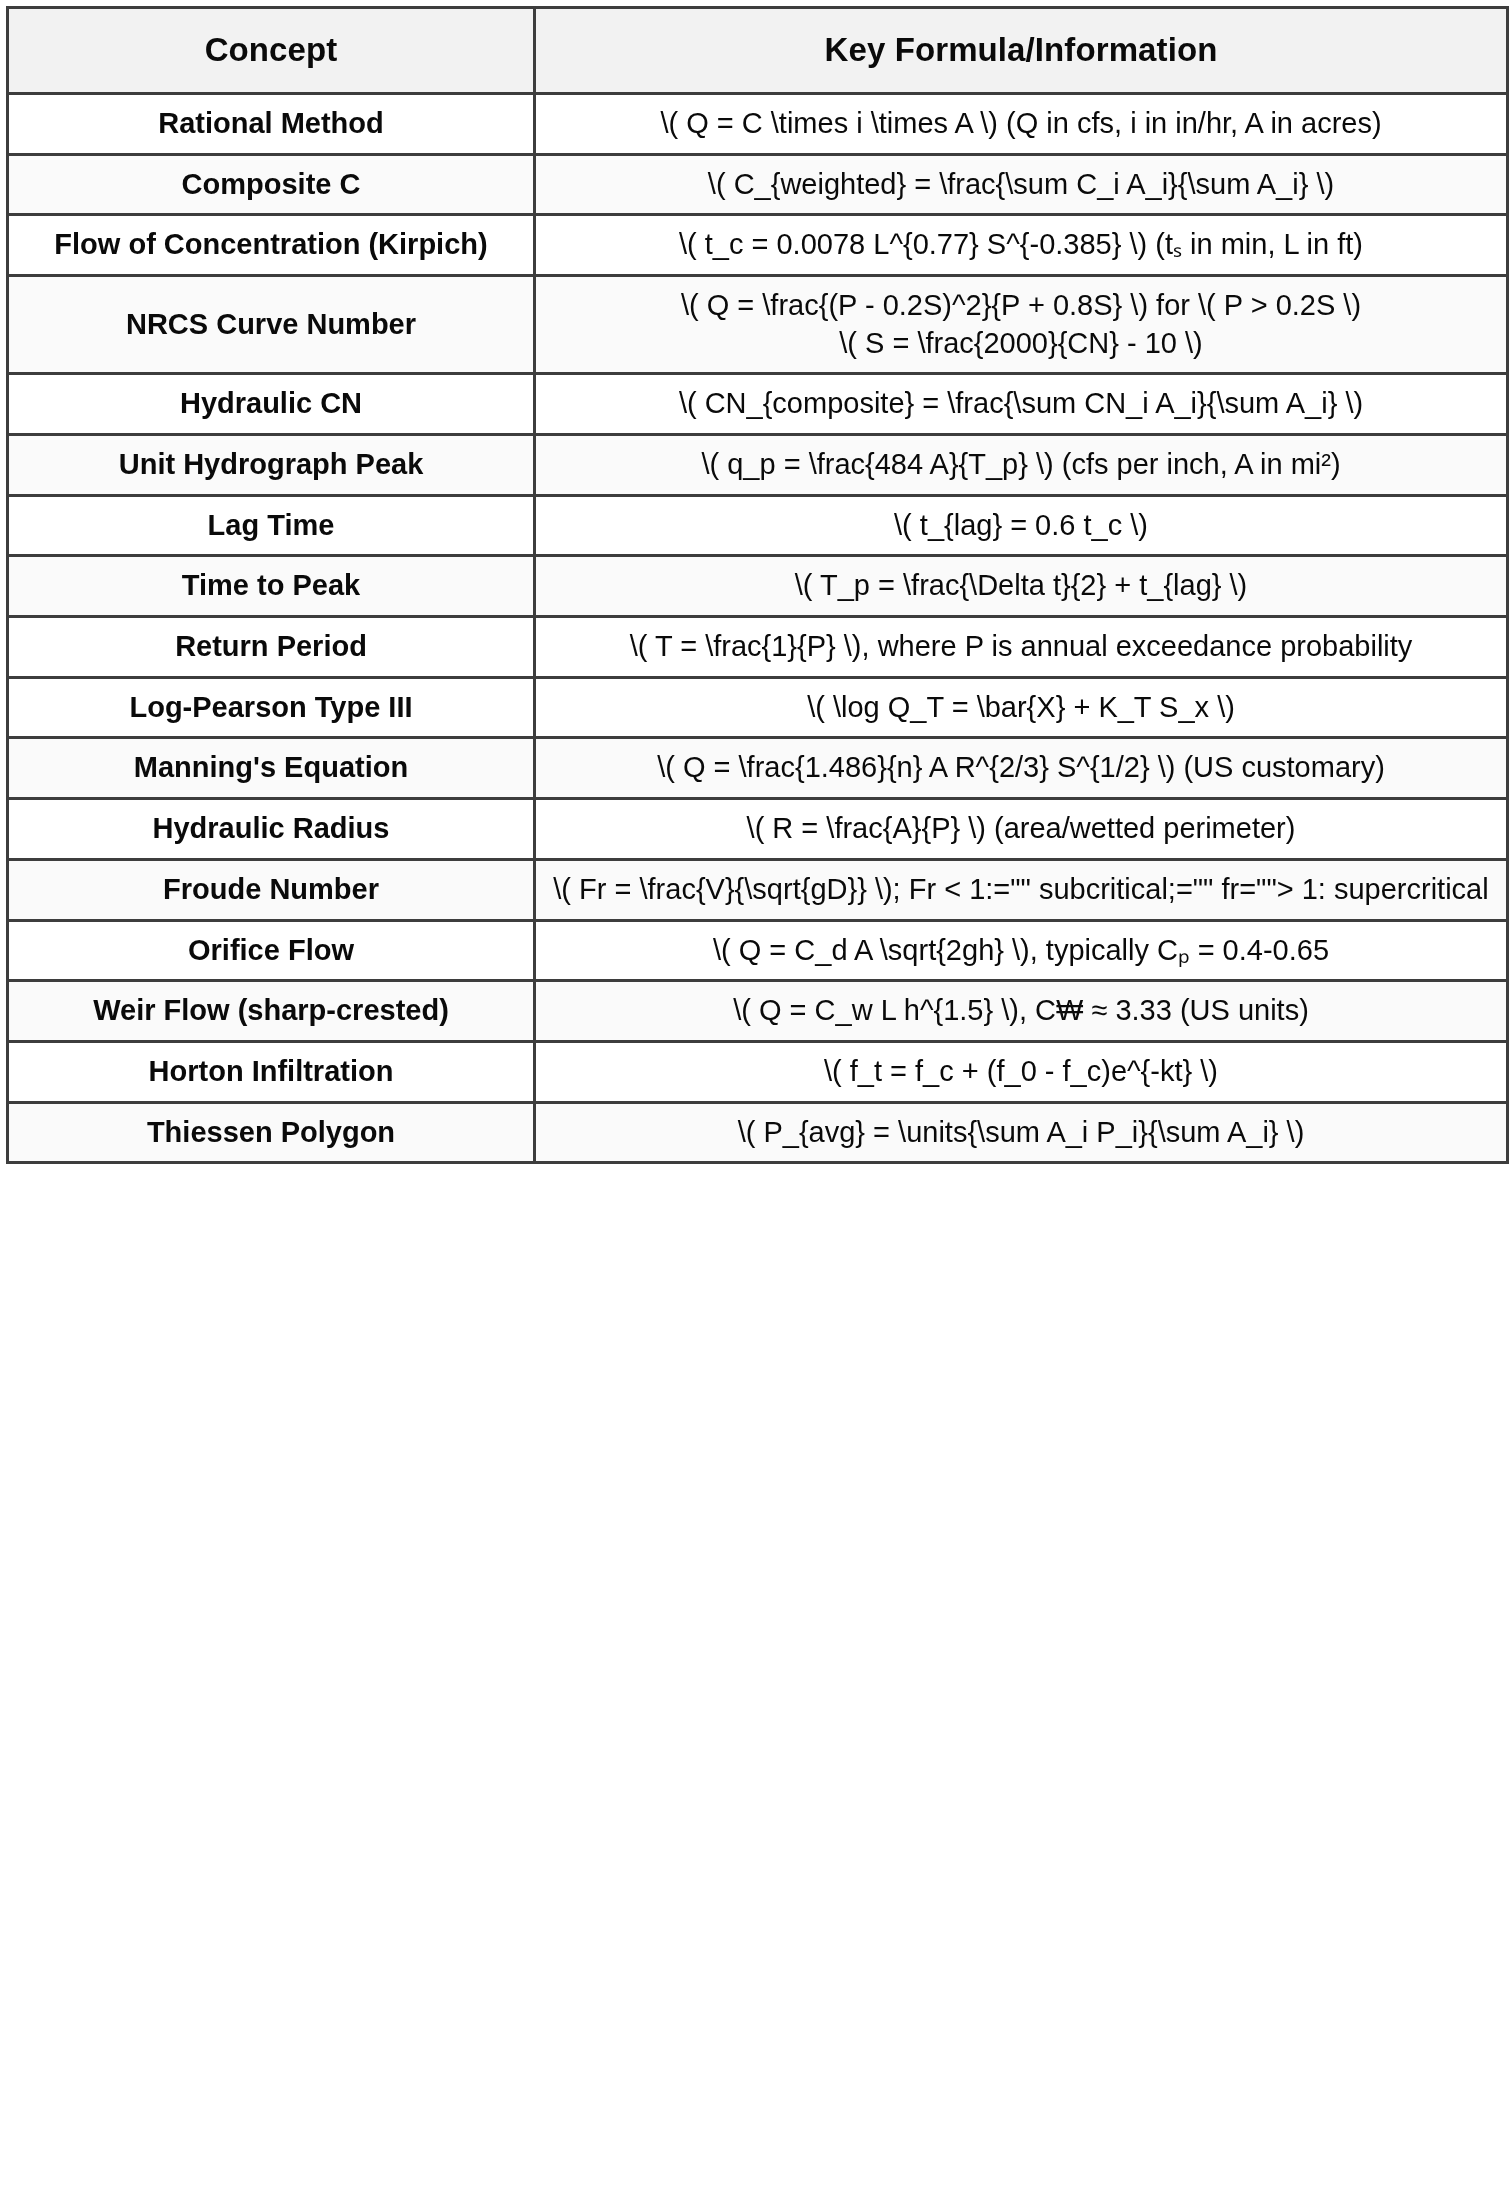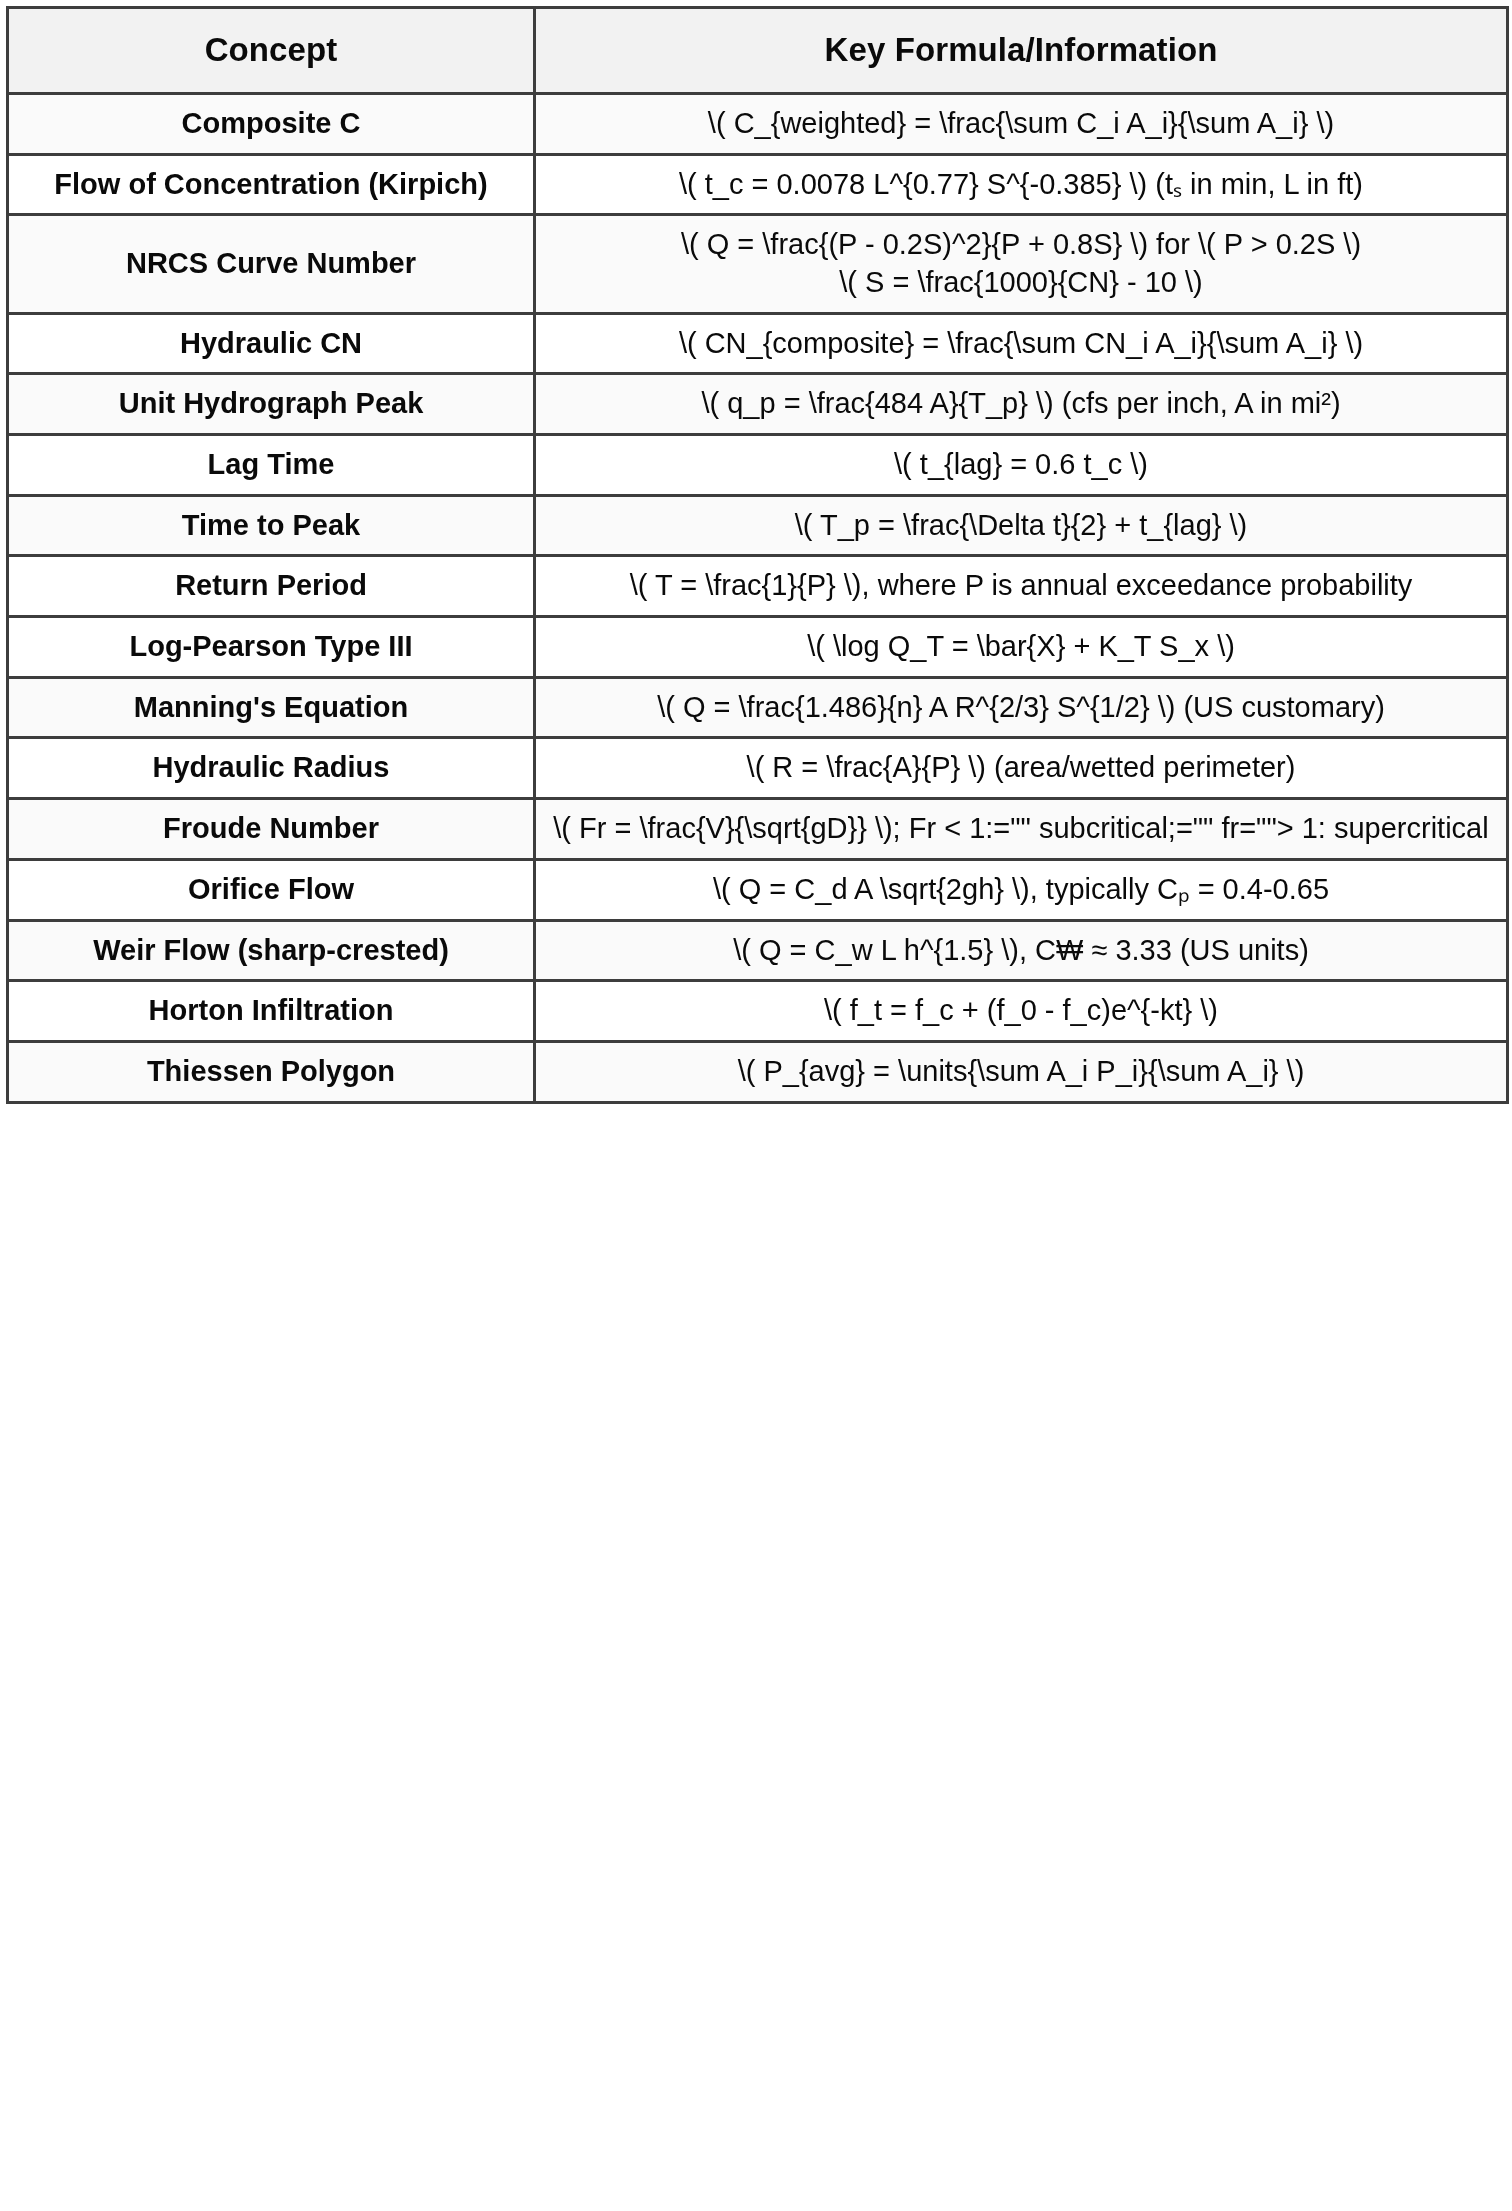--- a/index.html
+++ b/index.html
@@ -79,37 +79,43 @@
       <col class="col-concept">
       <col class="col-formula">
     </colgroup>
     <thead>
       <tr>
         <th>Concept</th>
         <th>Key Formula/Information</th>
       </tr>
     </thead>
     <tbody>
+        <tr class="row-odd">
+          <td class="concept-cell">Rational Method</td>
+          <td class="formula-cell">
+            <div>\( Q = C \times i \times A \) (Q in cfs, i in in/hr, A in acres)</div>
+          </td>
+        </tr>
         <tr class="row-even">
           <td class="concept-cell">Composite C</td>
           <td class="formula-cell">
             <div>\( C_{weighted} = \frac{\sum C_i A_i}{\sum A_i} \)</div>
           </td>
         </tr>
         <tr class="row-odd">
           <td class="concept-cell">Flow of Concentration (Kirpich)</td>
           <td class="formula-cell">
             <div>\( t_c = 0.0078 L^{0.77} S^{-0.385} \) (tₛ in min, L in ft)</div>
           </td>
         </tr>
         <tr class="row-even">
           <td class="concept-cell">NRCS Curve Number</td>
           <td class="formula-cell">
             <div>\( Q = \frac{(P - 0.2S)^2}{P + 0.8S} \) for \( P &gt; 0.2S \)</div>
-            <div>\( S = \frac{1000}{CN} - 10 \)</div>
+            <div>\( S = \frac{2000}{CN} - 10 \)</div>
           </td>
         </tr>
         <tr class="row-odd">
           <td class="concept-cell">Hydraulic CN</td>
           <td class="formula-cell">
             <div>\( CN_{composite} = \frac{\sum CN_i A_i}{\sum A_i} \)</div>
           </td>
         </tr>
         <tr class="row-even">
           <td class="concept-cell">Unit Hydrograph Peak</td>

